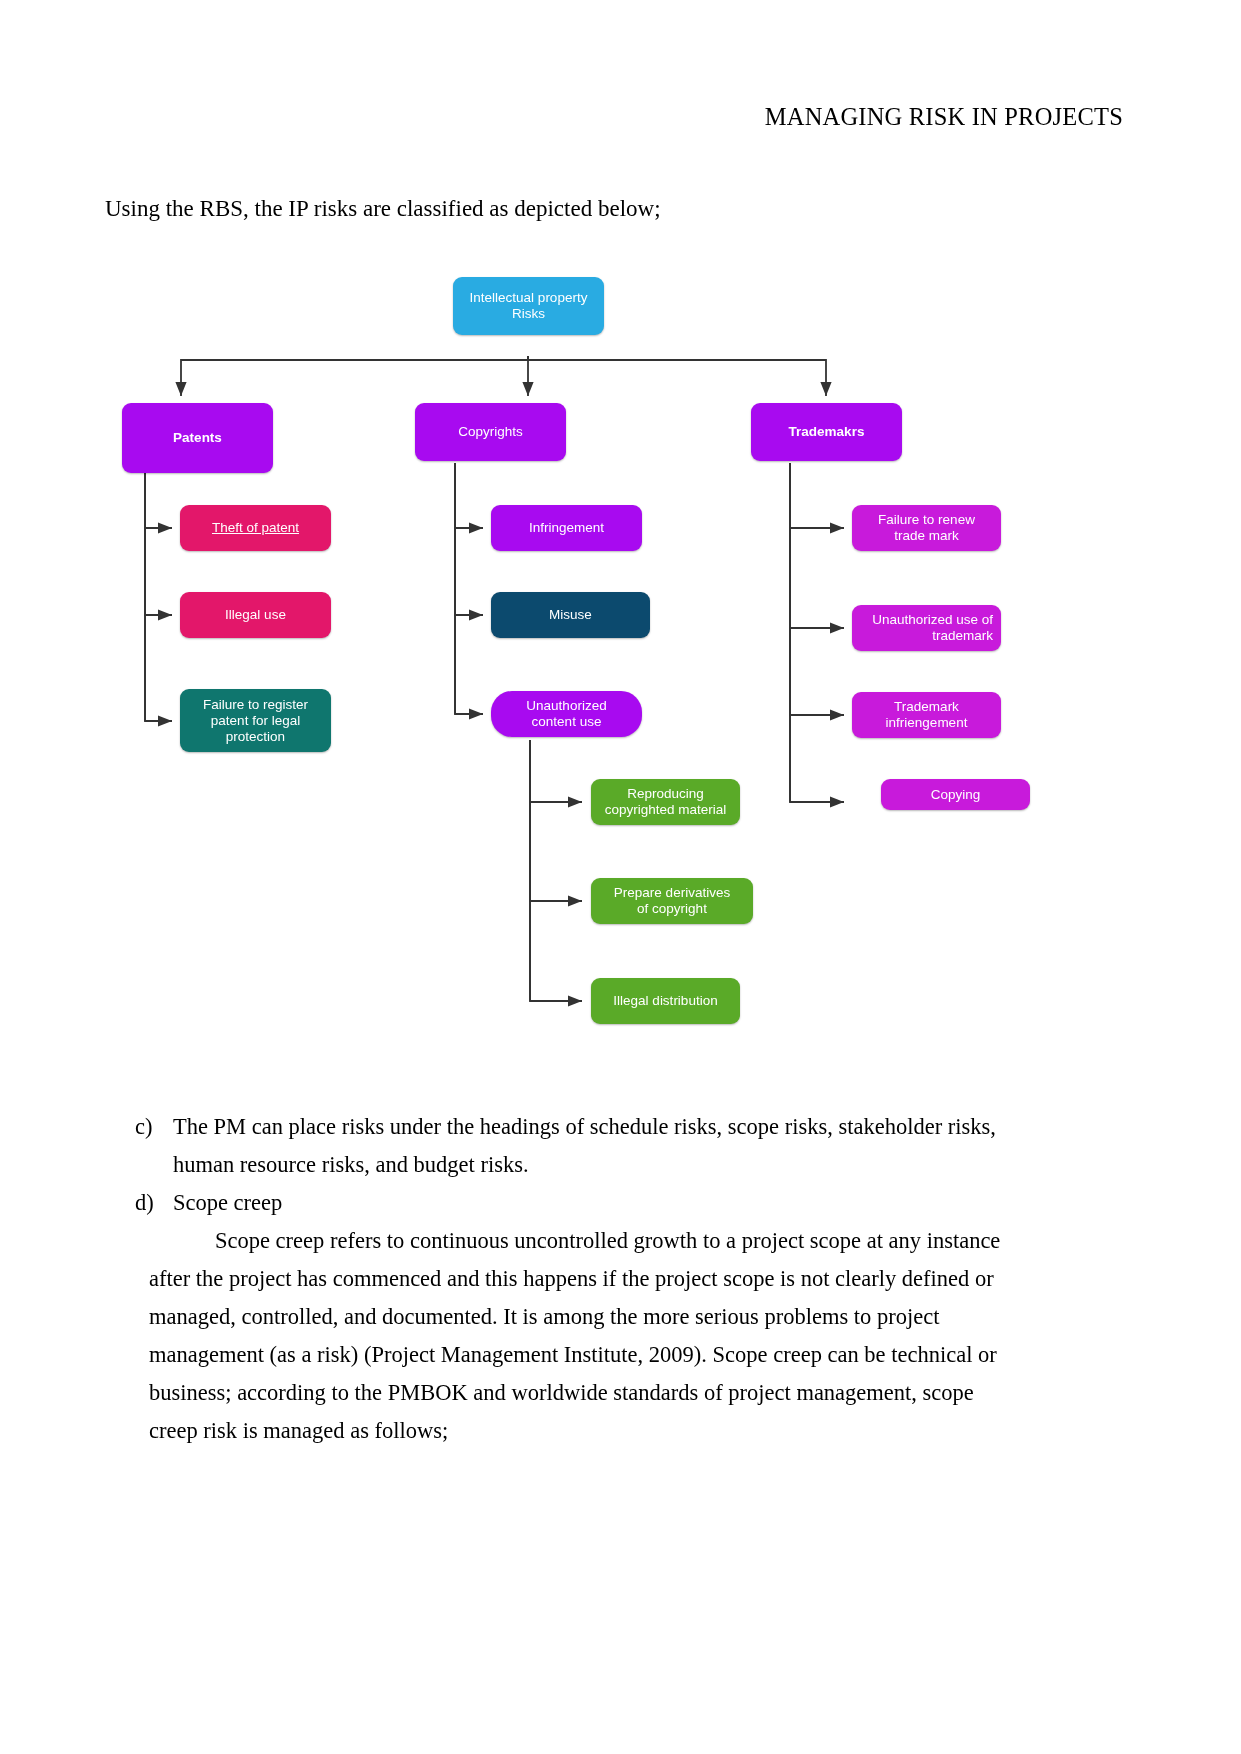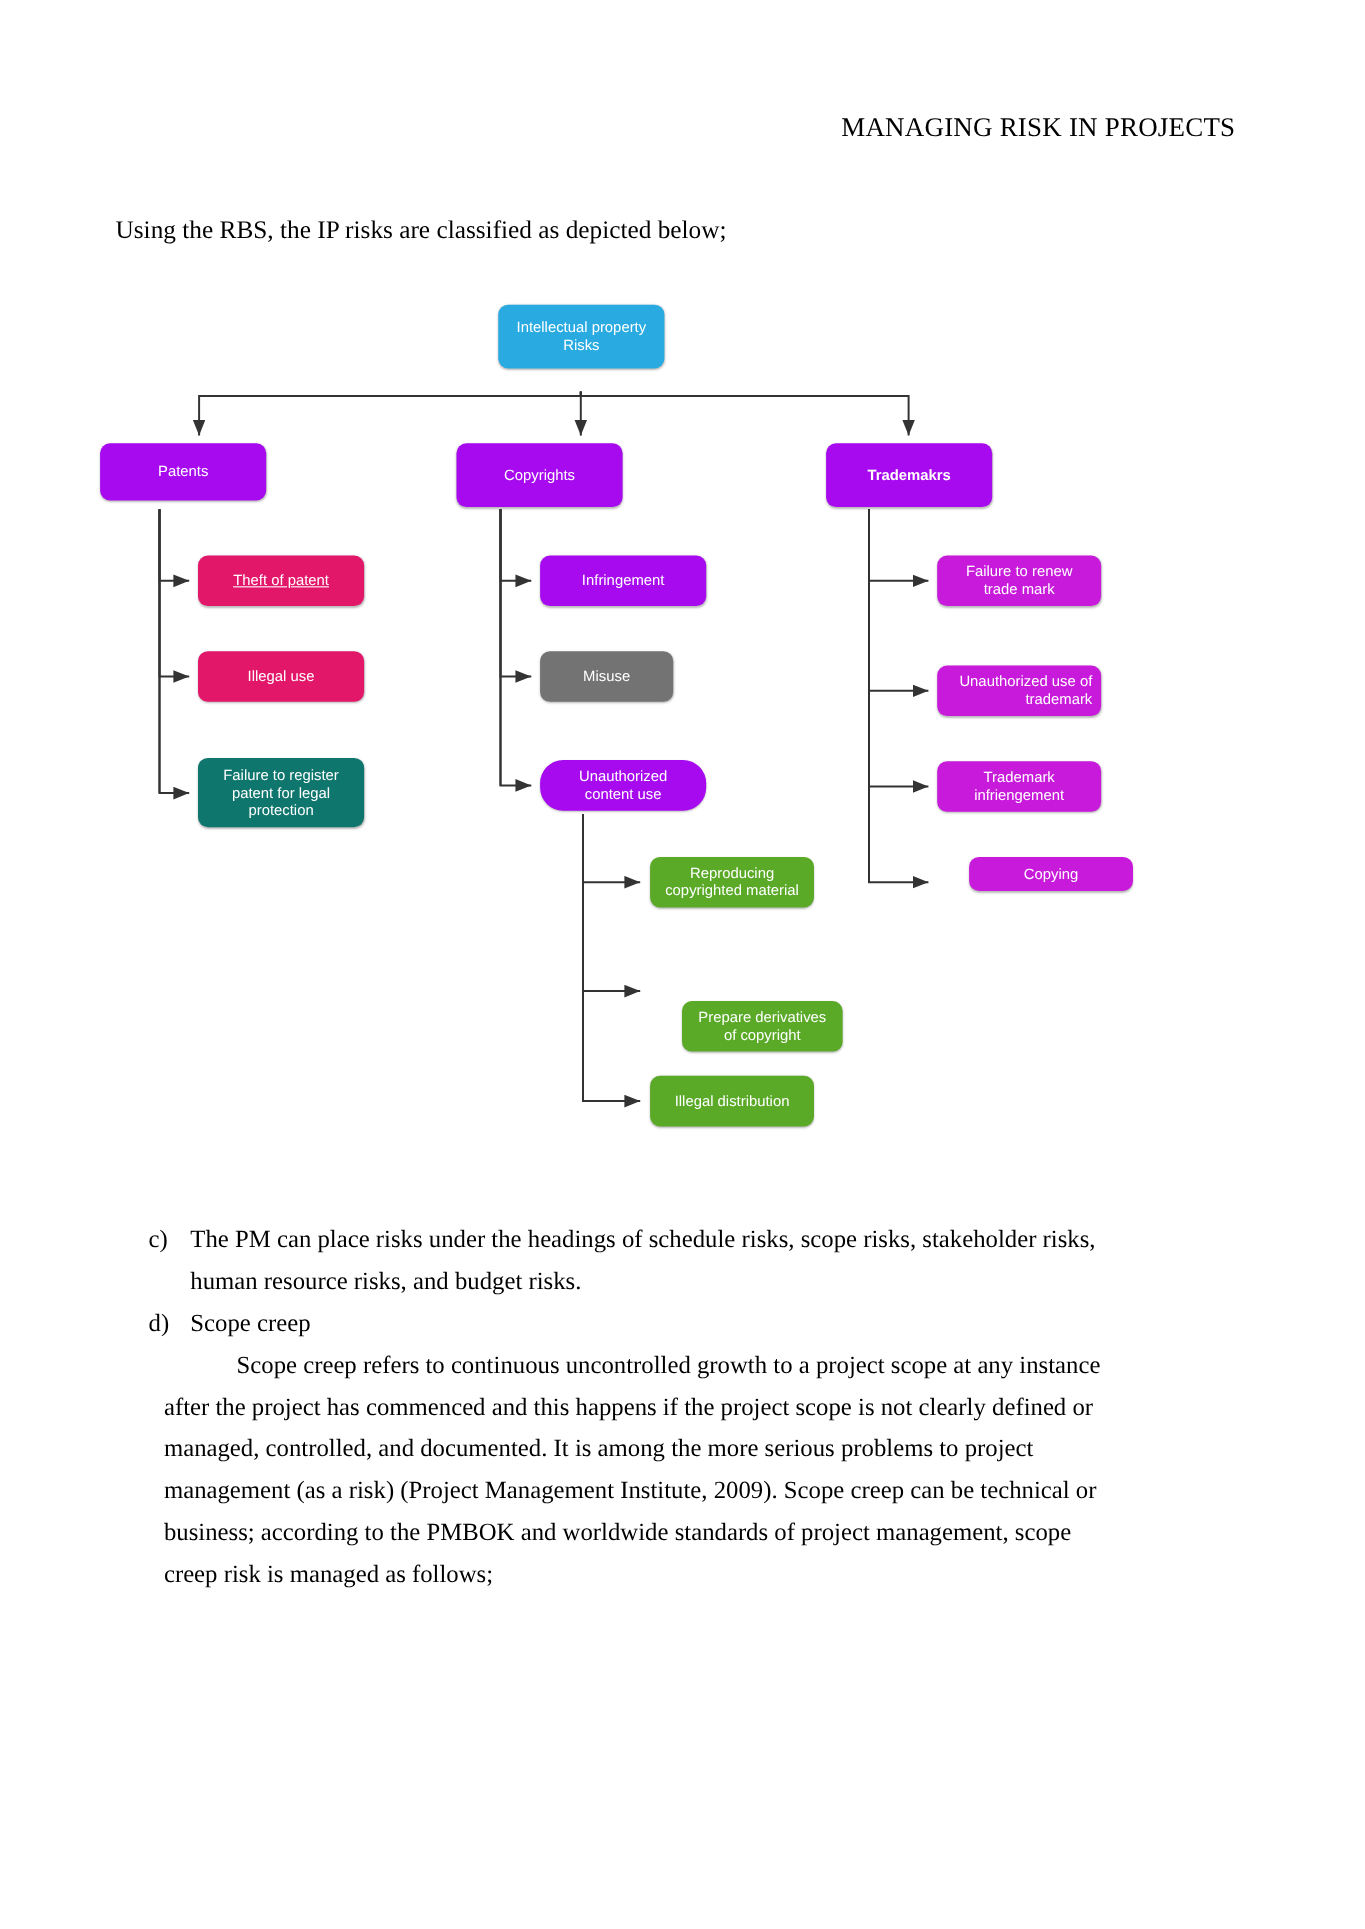--- a/index.html
+++ b/index.html
@@ -156,21 +156,21 @@
     </g>
   </svg>
 
   <div class="node" style="left:453px; top:29px; width:151px; height:58px; background:#29ABE2;">
     <span>
       <span>Intellectual property</span>
       <span>Risks</span>
     </span>
   </div>
 
-  <div class="node" style="left:91px; top:155px; width:151px; height:52px; background:#A80AF0;">
+  <div class="node" style="left:122px; top:155px; width:151px; height:70px; background:#A80AF0;font-weight:bold;">
     <span>Patents</span>
   </div>
   <div class="node" style="left:415px; top:155px; width:151px; height:58px; background:#A80AF0;">
     <span>Copyrights</span>
   </div>
   <div class="node" style="left:751px; top:155px; width:151px; height:58px; background:#A80AF0;font-weight:bold;">
     <span>Trademakrs</span>
   </div>
 
   <div class="node" style="left:180px; top:257px; width:151px; height:46px; background:#E3176A;text-decoration:underline;">
@@ -183,37 +183,37 @@
     <span>
       <span>Failure to register</span>
       <span>patent for legal</span>
       <span>protection</span>
     </span>
   </div>
 
   <div class="node" style="left:491px; top:257px; width:151px; height:46px; background:#A80AF0;">
     <span>Infringement</span>
   </div>
-  <div class="node" style="left:491px; top:344px; width:121px; height:46px; background:#737373;">
+  <div class="node" style="left:491px; top:344px; width:159px; height:46px; background:#0c4a6e;">
     <span>Misuse</span>
   </div>
   <div class="node" style="left:491px; top:443px; width:151px; height:46px; background:#A80AF0;border-radius:21px;">
     <span>
       <span>Unauthorized</span>
       <span>content use</span>
     </span>
   </div>
 
   <div class="node" style="left:591px; top:531px; width:149px; height:46px; background:#5AAA28;">
     <span>
       <span>Reproducing</span>
       <span>copyrighted material</span>
     </span>
   </div>
-  <div class="node" style="left:620px; top:630px; width:146px; height:46px; background:#5AAA28;margin-top:32px;">
+  <div class="node" style="left:591px; top:630px; width:162px; height:46px; background:#5AAA28;">
     <span>
       <span>Prepare derivatives</span>
       <span>of copyright</span>
     </span>
   </div>
   <div class="node" style="left:591px; top:730px; width:149px; height:46px; background:#5AAA28;">
     <span>Illegal distribution</span>
   </div>
 
   <div class="node" style="left:852px; top:257px; width:149px; height:46px; background:#C81ADB;">

